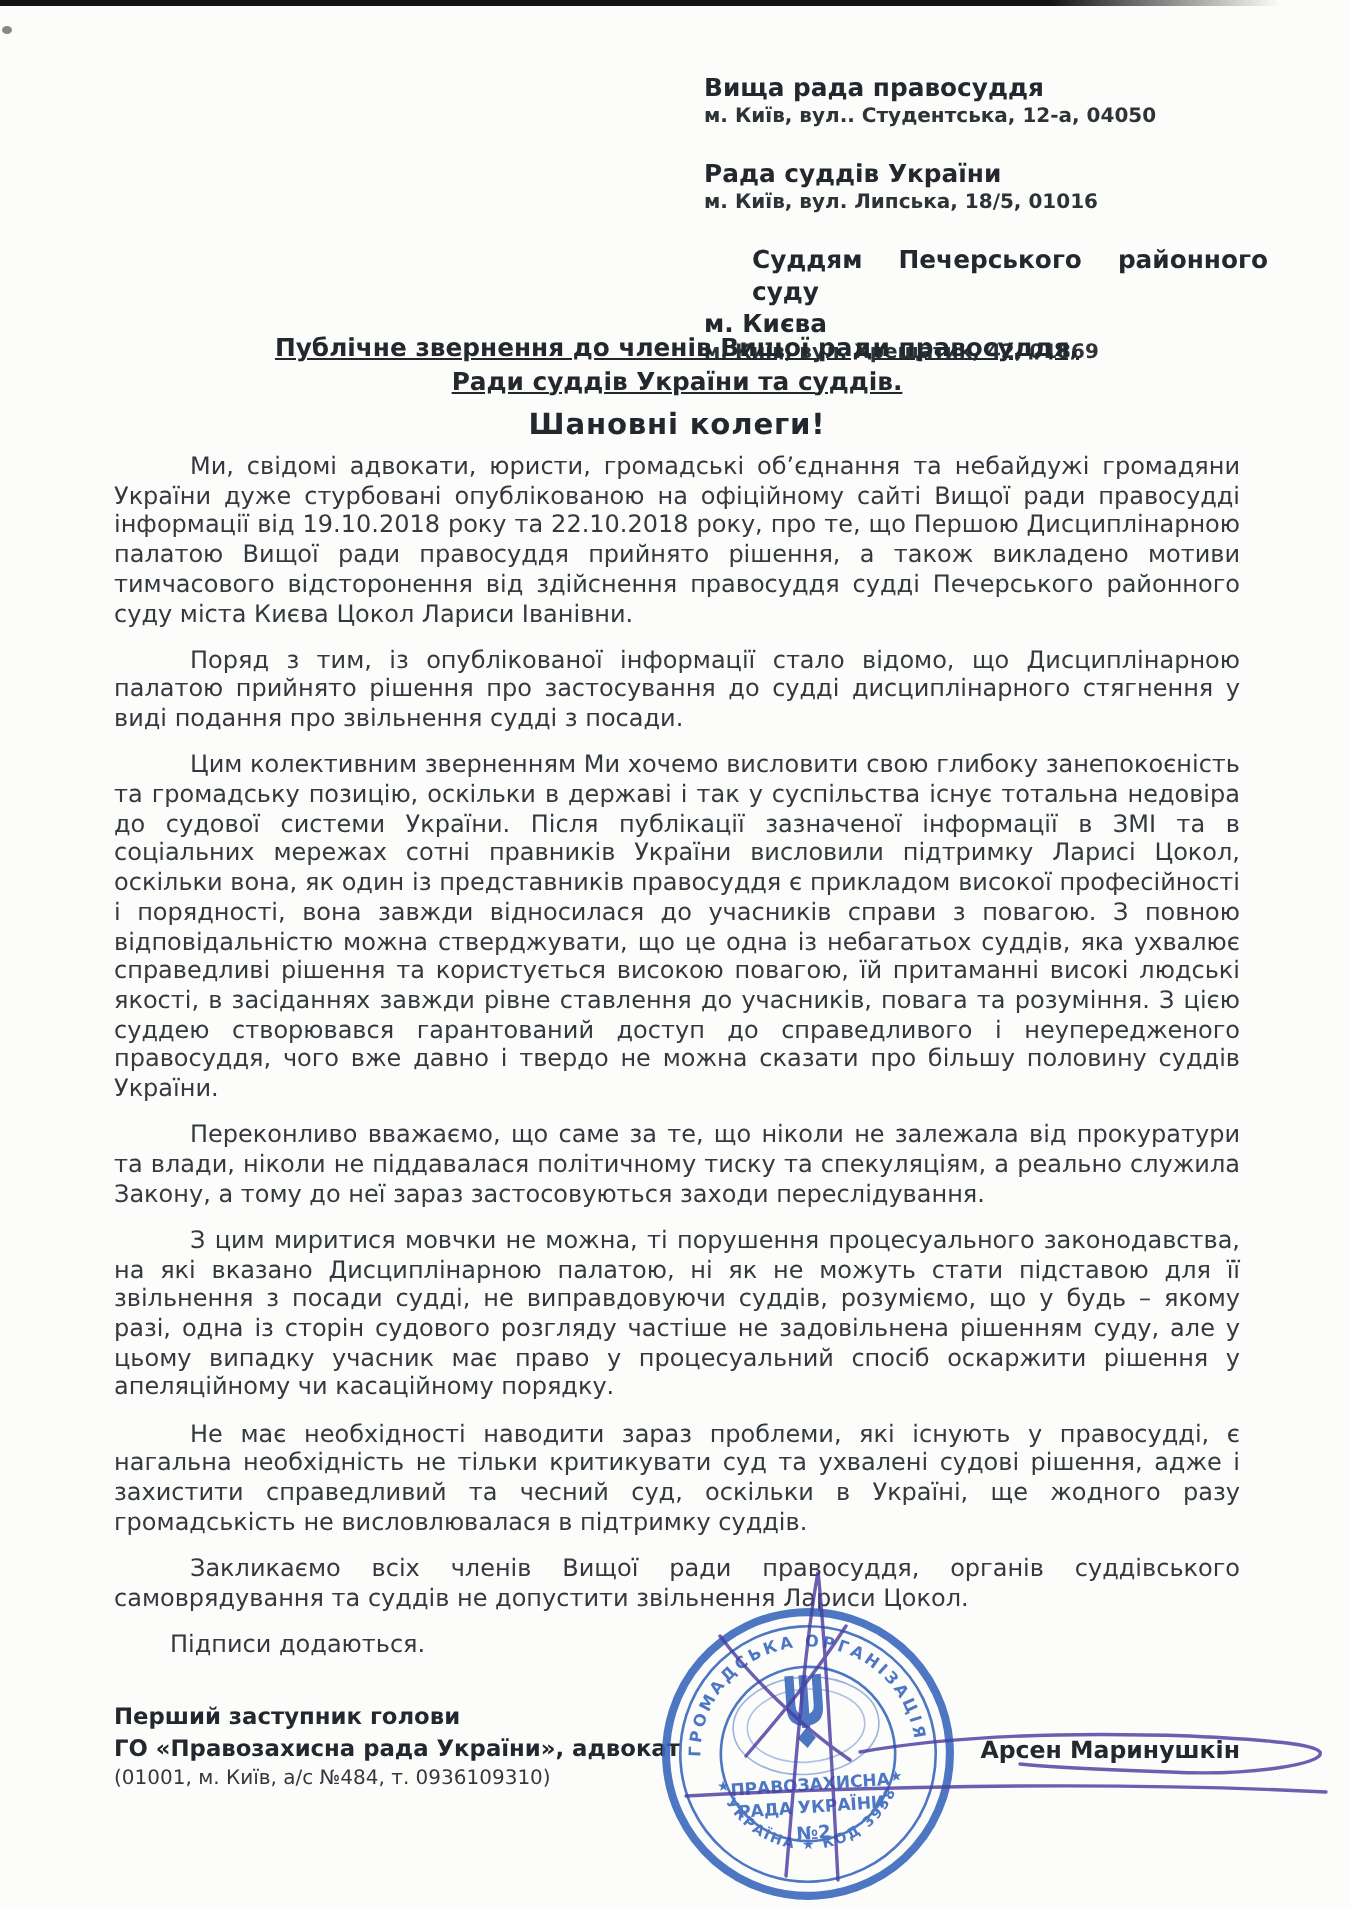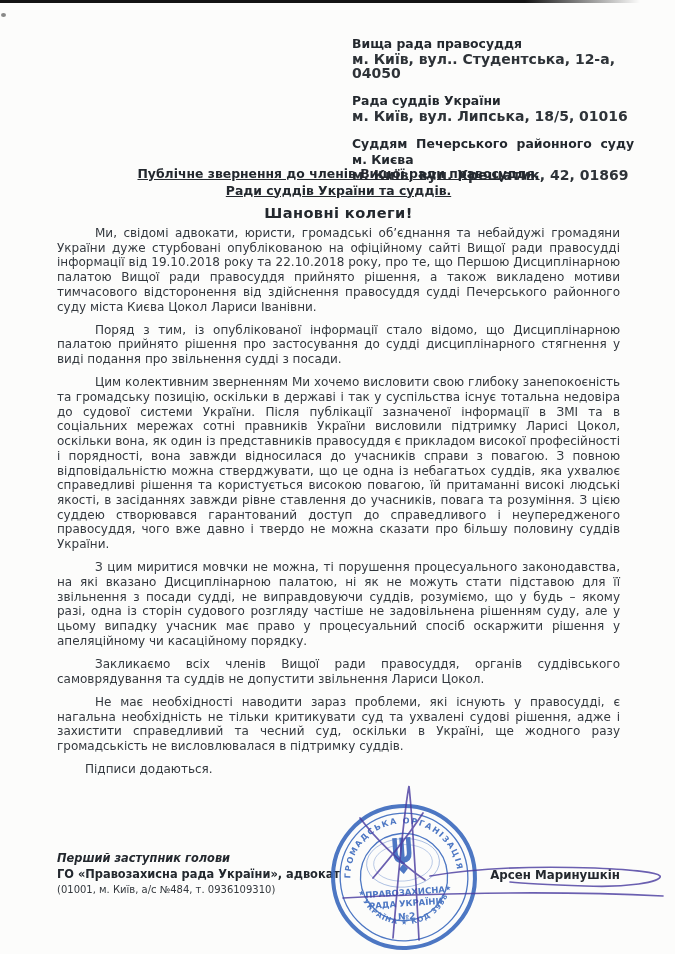--- a/index.html
+++ b/index.html
@@ -9,37 +9,37 @@
     box-shadow:0 0 4px rgba(0,0,0,.3);
   }
   .top-edge{position:absolute;top:0;left:0;width:640px;height:3px;
     background:linear-gradient(to right,#141414 0%,#141414 82%,rgba(20,20,20,0) 100%);}
   .speck{position:absolute;background:#3a3a3a;border-radius:50%;}
 
   
   .recipients{position:absolute;left:352px;top:36px;width:282px;}
   .recipient{margin-bottom:13px;}
   .recipient-name{font-weight:bold;font-size:12.4px;line-height:16px;color:#23282e;}
-  .recipient-name.spread{text-align:justify;text-align-last:justify;}
-  .recipient-addr{font-weight:bold;font-size:14px;line-height:14px;color:#2e3338;}
+  .recipient-name.spread{text-align:justify;text-align-last:justify;margin-left:24px;}
+  .recipient-addr{font-weight:bold;font-size:10px;line-height:14px;color:#2e3338;}
 
   
   .title-block{position:absolute;left:57px;top:166px;width:563px;text-align:center;color:#23282e;}
   .title-line{font-weight:bold;font-size:12.4px;line-height:16.5px;text-decoration:underline;}
   .salutation{font-weight:bold;font-size:14.6px;line-height:19px;margin-top:4px;letter-spacing:.4px;}
 
   
   .body{position:absolute;left:57px;top:226px;width:563px;}
   .body p{margin:0 0 8.5px 0;font-size:12px;line-height:14.7px;
     text-align:justify;text-indent:38px;color:#34393f;}
   .closing{margin-top:5px !important;text-indent:28px !important;text-align:left;}
 
   
   .sig{position:absolute;left:57px;top:851px;width:563px;font-size:11.4px;color:#23282e;}
-  .sig-role1{font-weight:bold;font-style:italic;line-height:15.5px;}
+  .sig-role1{font-weight:bold;line-height:15.5px;}
   .sig-role2{font-weight:bold;line-height:15.5px;}
   .sig-contact{font-weight:normal;font-size:10px;line-height:15.5px;color:#33383d;}
   .sig-name{position:absolute;right:0;top:17px;font-weight:bold;font-size:11.8px;}
 
   
   .stamp{position:absolute;left:329px;top:802px;width:150px;height:150px;
     opacity:.88;transform:rotate(-4deg);}
   .ink{position:absolute;left:295px;top:768px;width:380px;height:186px;opacity:.82;}
 </style>
 </head>
@@ -69,23 +69,24 @@
   <div class="title-block">
     <div class="title-line">Публічне звернення до членів Вищої ради правосуддя,</div>
     <div class="title-line">Ради суддів України та суддів.</div>
     <div class="salutation">Шановні колеги!</div>
   </div>
 
   <div class="body">
     <p>Ми, свідомі адвокати, юристи, громадські об’єднання та небайдужі громадяни України дуже стурбовані опублікованою на офіційному сайті Вищої ради правосудді інформації від 19.10.2018 року та 22.10.2018 року, про те, що Першою Дисциплінарною палатою Вищої ради правосуддя прийнято рішення, а також викладено мотиви тимчасового відсторонення від здійснення правосуддя судді Печерського районного суду міста Києва Цокол Лариси Іванівни.</p>
     <p>Поряд з тим, із опублікованої інформації стало відомо, що Дисциплінарною палатою прийнято рішення про застосування до судді дисциплінарного стягнення у виді подання про звільнення судді з посади.</p>
     <p>Цим колективним зверненням Ми хочемо висловити свою глибоку занепокоєність та громадську позицію, оскільки в державі і так у суспільства існує тотальна недовіра до судової системи України. Після публікації зазначеної інформації в ЗМІ та в соціальних мережах сотні правників України висловили підтримку Ларисі Цокол, оскільки вона, як один із представників правосуддя є прикладом високої професійності і порядності, вона завжди відносилася до учасників справи з повагою. З повною відповідальністю можна стверджувати, що це одна із небагатьох суддів, яка ухвалює справедливі рішення та користується високою повагою, їй притаманні високі людські якості, в засіданнях завжди рівне ставлення до учасників, повага та розуміння. З цією суддею створювався гарантований доступ до справедливого і неупередженого правосуддя, чого вже давно і твердо не можна сказати про більшу половину суддів України.</p>
+    <p>Переконливо вважаємо, що саме за те, що ніколи не залежала від прокуратури та влади, ніколи не піддавалася політичному тиску та спекуляціям, а реально служила Закону, а тому до неї зараз застосовуються заходи переслідування.</p>
     <p>З цим миритися мовчки не можна, ті порушення процесуального законодавства, на які вказано Дисциплінарною палатою, ні як не можуть стати підставою для її звільнення з посади судді, не виправдовуючи суддів, розуміємо, що у будь – якому разі, одна із сторін судового розгляду частіше не задовільнена рішенням суду, але у цьому випадку учасник має право у процесуальний спосіб оскаржити рішення у апеляційному чи касаційному порядку.</p>
+    <p>Не має необхідності наводити зараз проблеми, які існують у правосудді, є нагальна необхідність не тільки критикувати суд та ухвалені судові рішення, адже і захистити справедливий та чесний суд, оскільки в Україні, ще жодного разу громадськість не висловлювалася в підтримку суддів.</p>
     <p>Закликаємо всіх членів Вищої ради правосуддя, органів суддівського самоврядування та суддів не допустити звільнення Лариси Цокол.</p>
-    <p>Не має необхідності наводити зараз проблеми, які існують у правосудді, є нагальна необхідність не тільки критикувати суд та ухвалені судові рішення, адже і захистити справедливий та чесний суд, оскільки в Україні, ще жодного разу громадськість не висловлювалася в підтримку суддів.</p>
     <p class="closing">Підписи додаються.</p>
   </div>
 
   <div class="sig">
     <div class="sig-role1">Перший заступник голови</div>
     <div class="sig-role2">ГО «Правозахисна рада України», адвокат</div>
     <div class="sig-contact">(01001, м. Київ, а/с №484, т. 0936109310)</div>
     <div class="sig-name">Арсен Маринушкін</div>
   </div>
 

